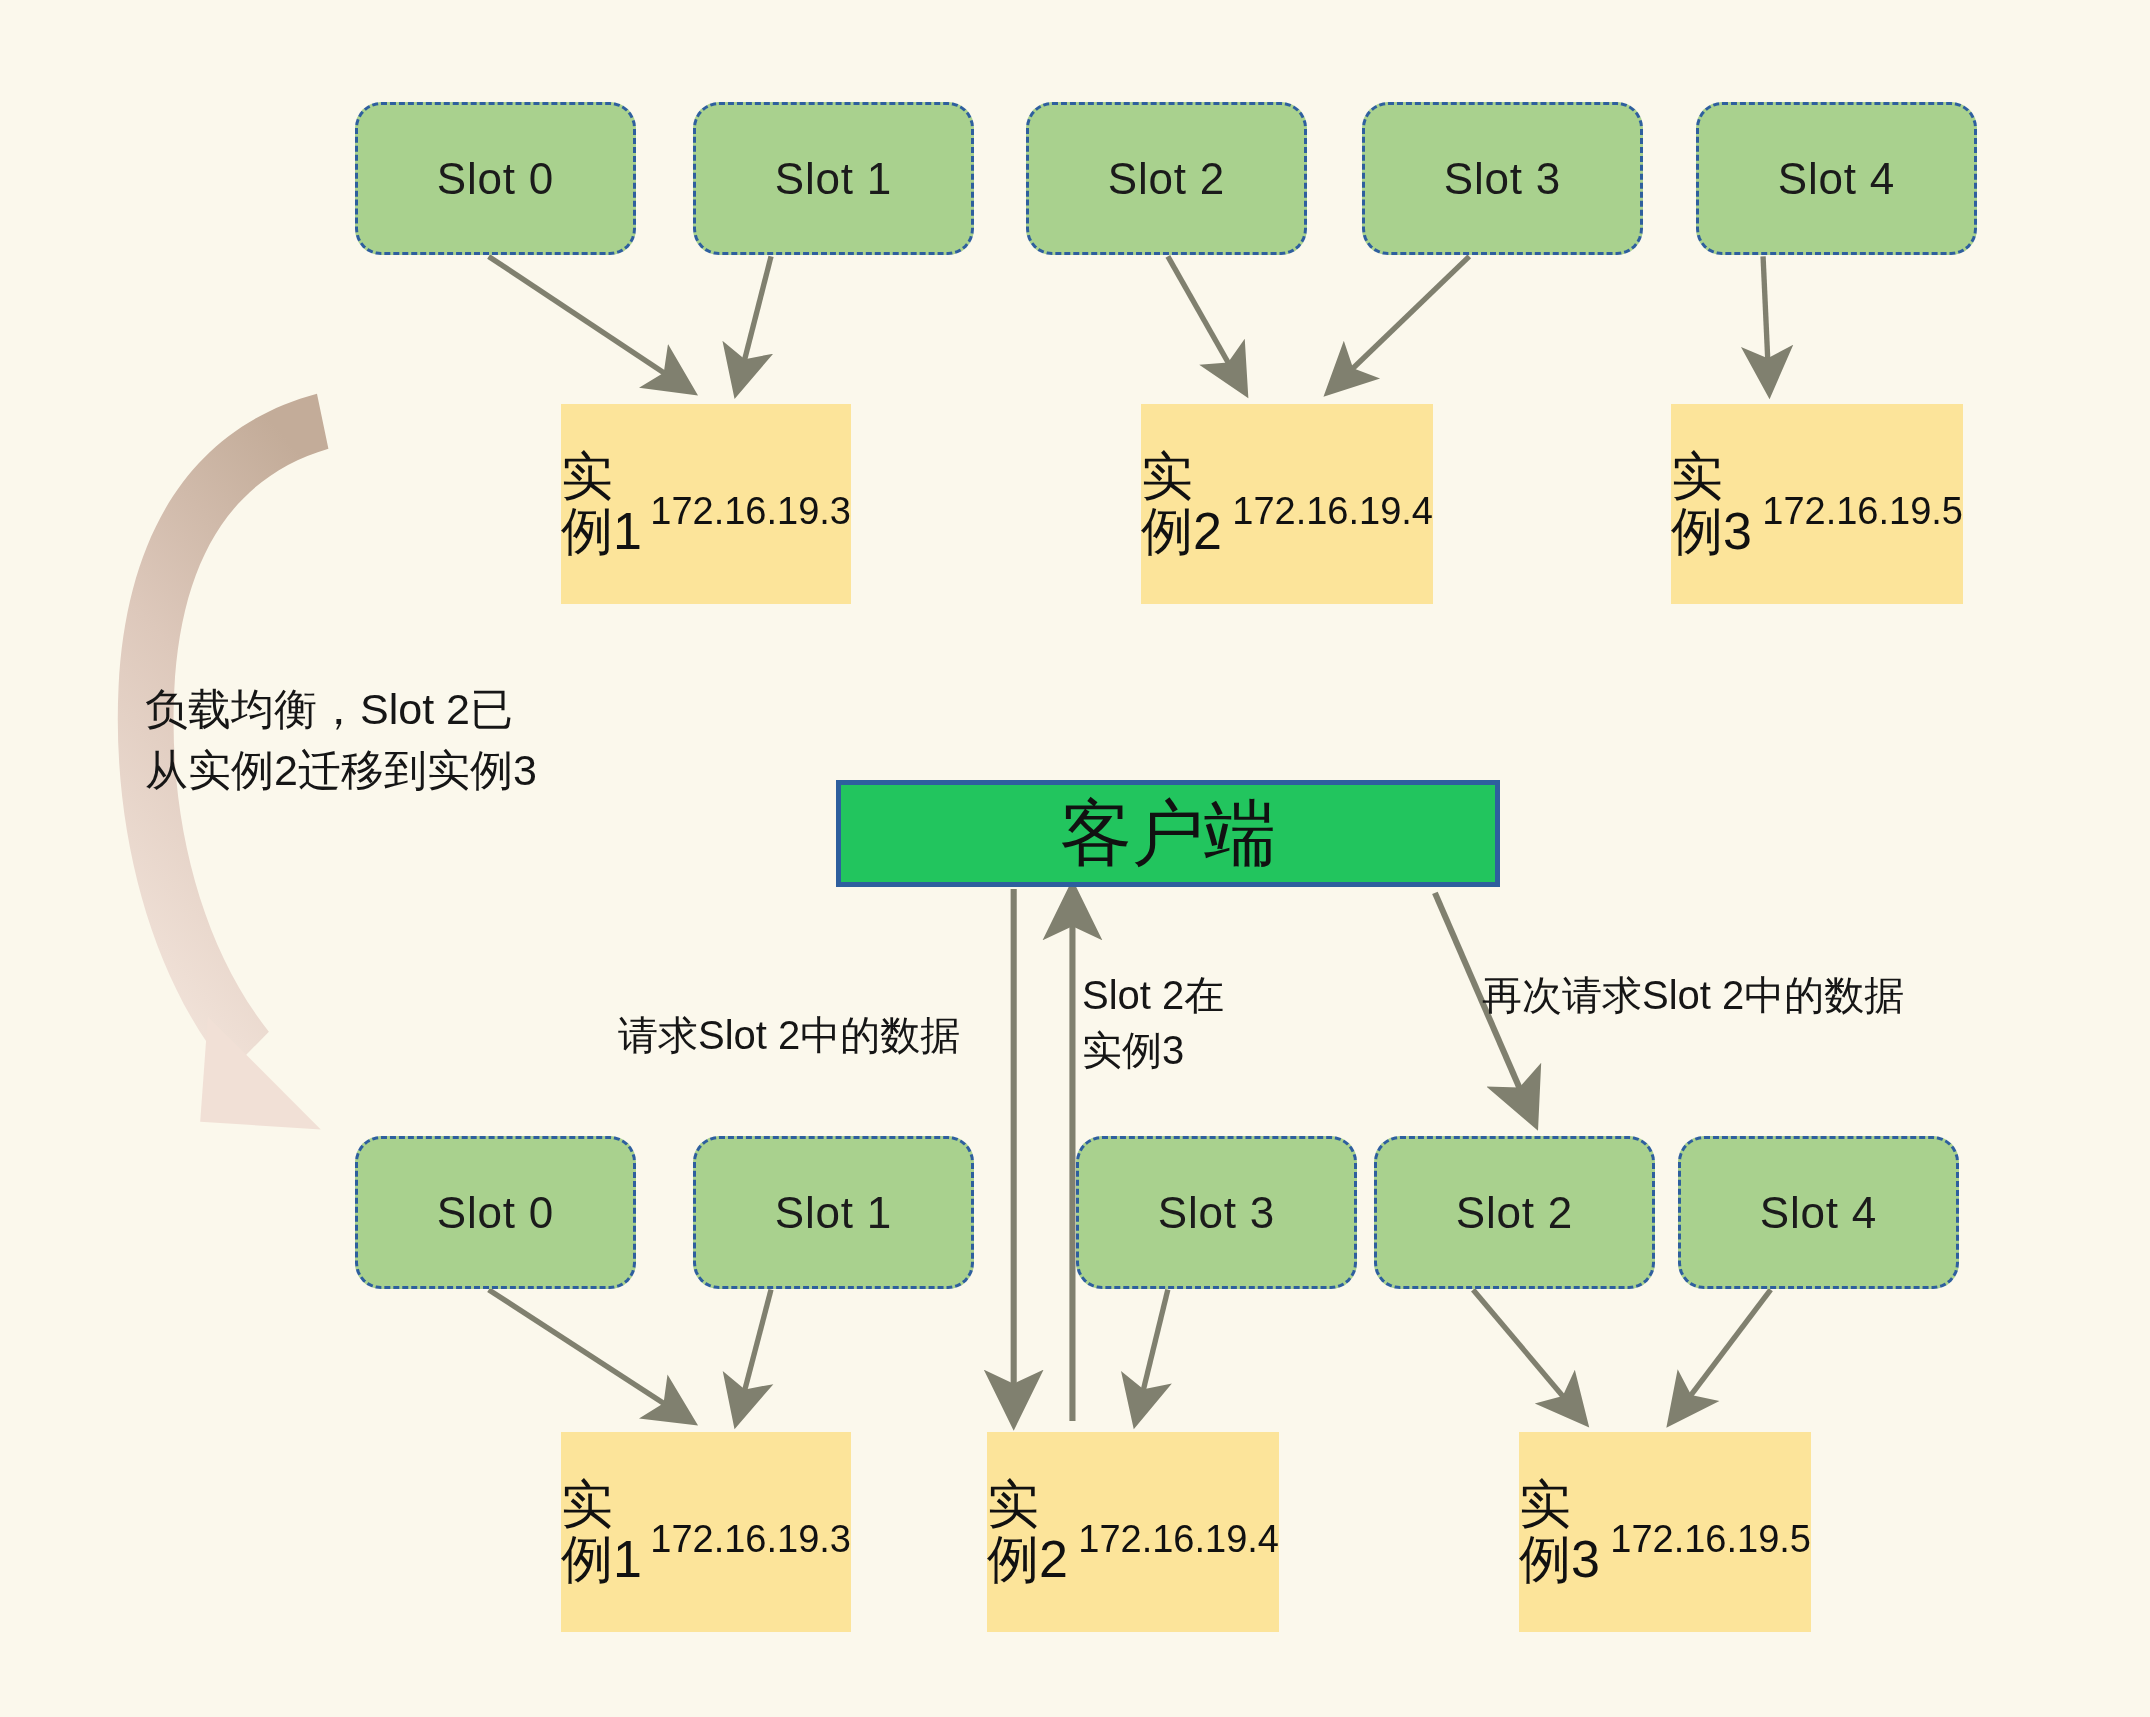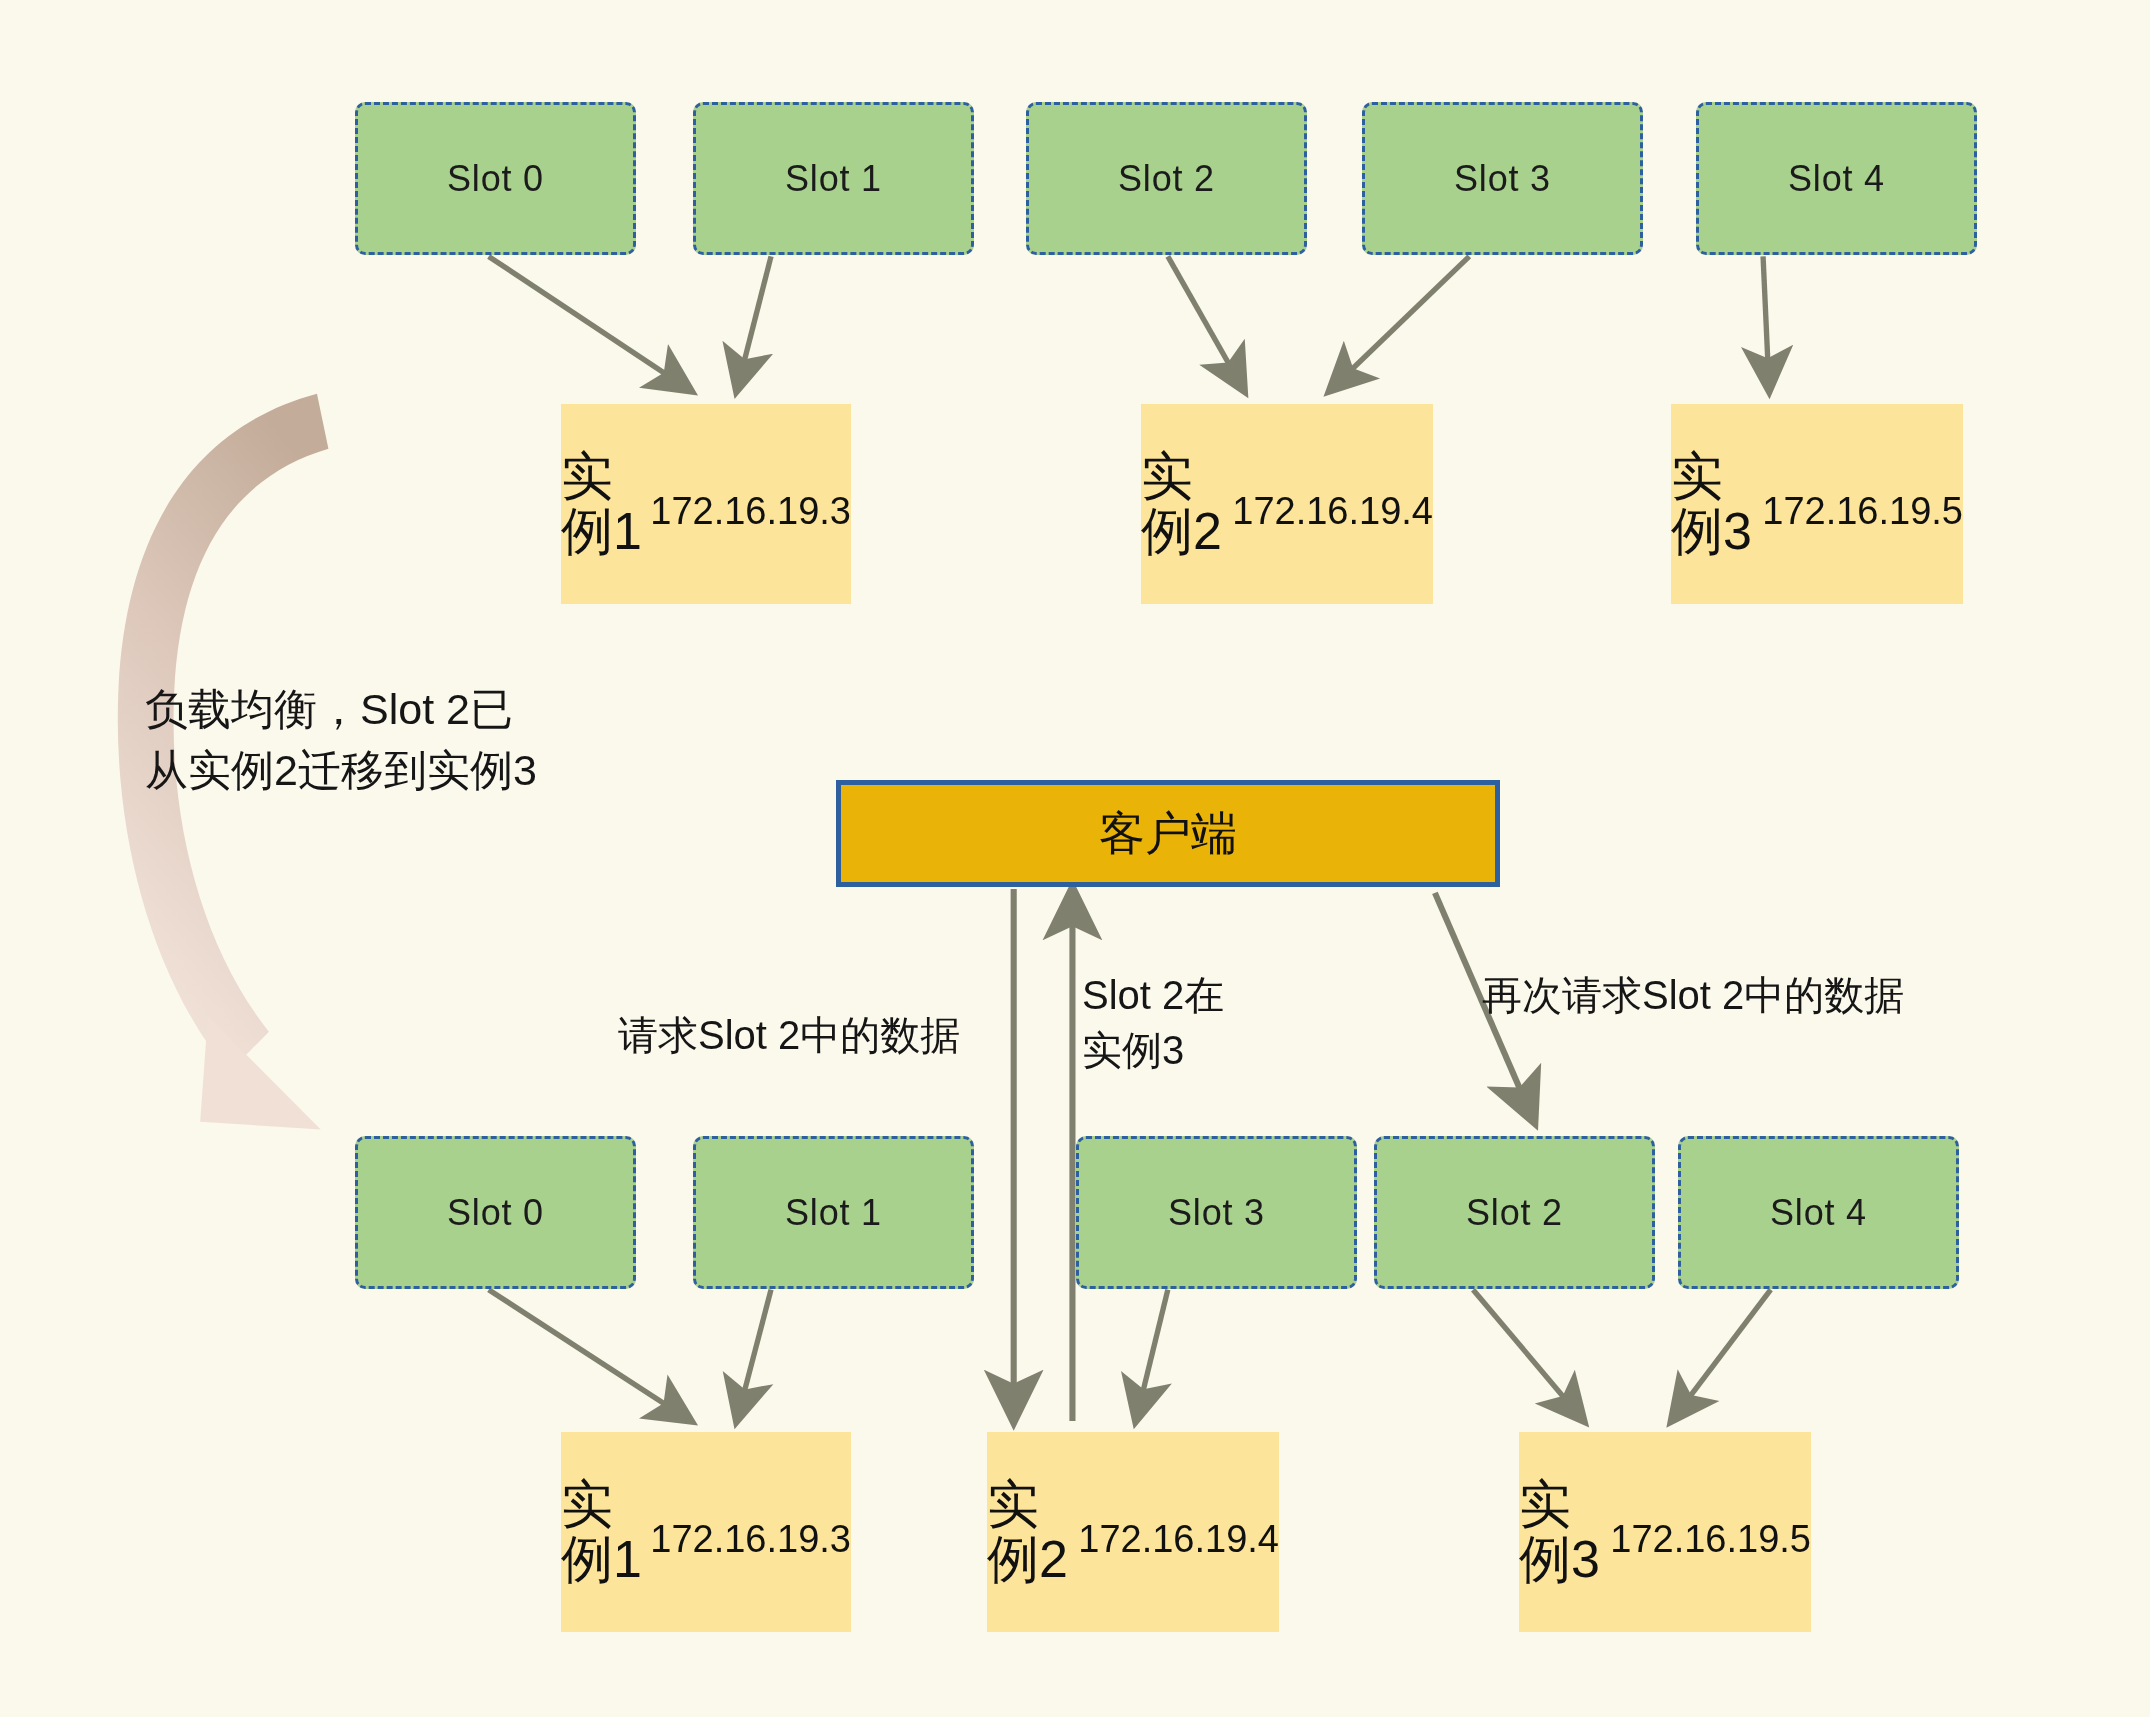--- a/index.html
+++ b/index.html
@@ -9,44 +9,44 @@
     font-family:"Liberation Sans","DejaVu Sans",sans-serif;
     overflow:hidden;
   }
   #stage{position:relative;width:2151px;height:1717px;}
   svg.edges{position:absolute;left:0;top:0;width:2151px;height:1717px;pointer-events:none;}
 
   .slot{
     position:absolute;
     background:#a9d18e;
     border:3.8px dashed #2e5f9e;
-    border-radius:10px;
+    border-radius:26px;
     box-sizing:border-box;
     display:flex;align-items:center;justify-content:center;
     color:#1b1b1b;
-    font-size:36px;
+    font-size:44px;
     letter-spacing:0.8px;
   }
   .instance{
     position:absolute;
     background:#fce49a;
     box-sizing:border-box;
     display:flex;flex-direction:row;
     align-items:center;justify-content:center;
     color:#111;
   }
   .instance .nm{font-size:52px;line-height:1.05;}
   .instance .ip{font-size:38px;line-height:1.1;margin-top:16px;}
   .client{
     position:absolute;
-    background:#eab308;
+    background:#22c55e;
     border:5.3px solid #2e5f9e;
     box-sizing:border-box;
     display:flex;align-items:center;justify-content:center;
-    color:#111;font-size:46px;
+    color:#111;font-size:72px;
   }
   .note{
     position:absolute;
     color:#161616;
     font-size:40px;
     line-height:1.38;
     white-space:pre-line;
   }
   .note.big{font-size:43px;line-height:1.42;}
 </style>

